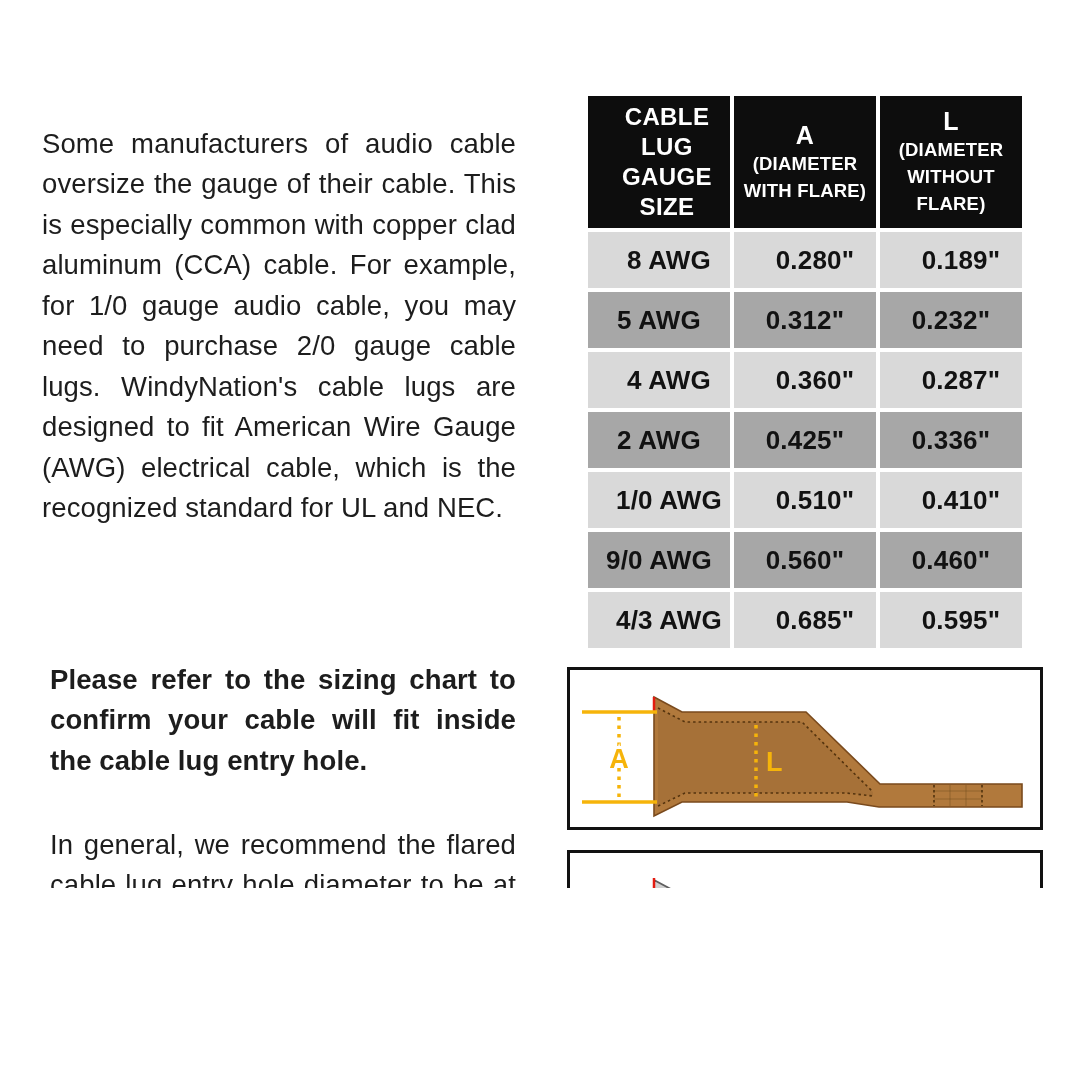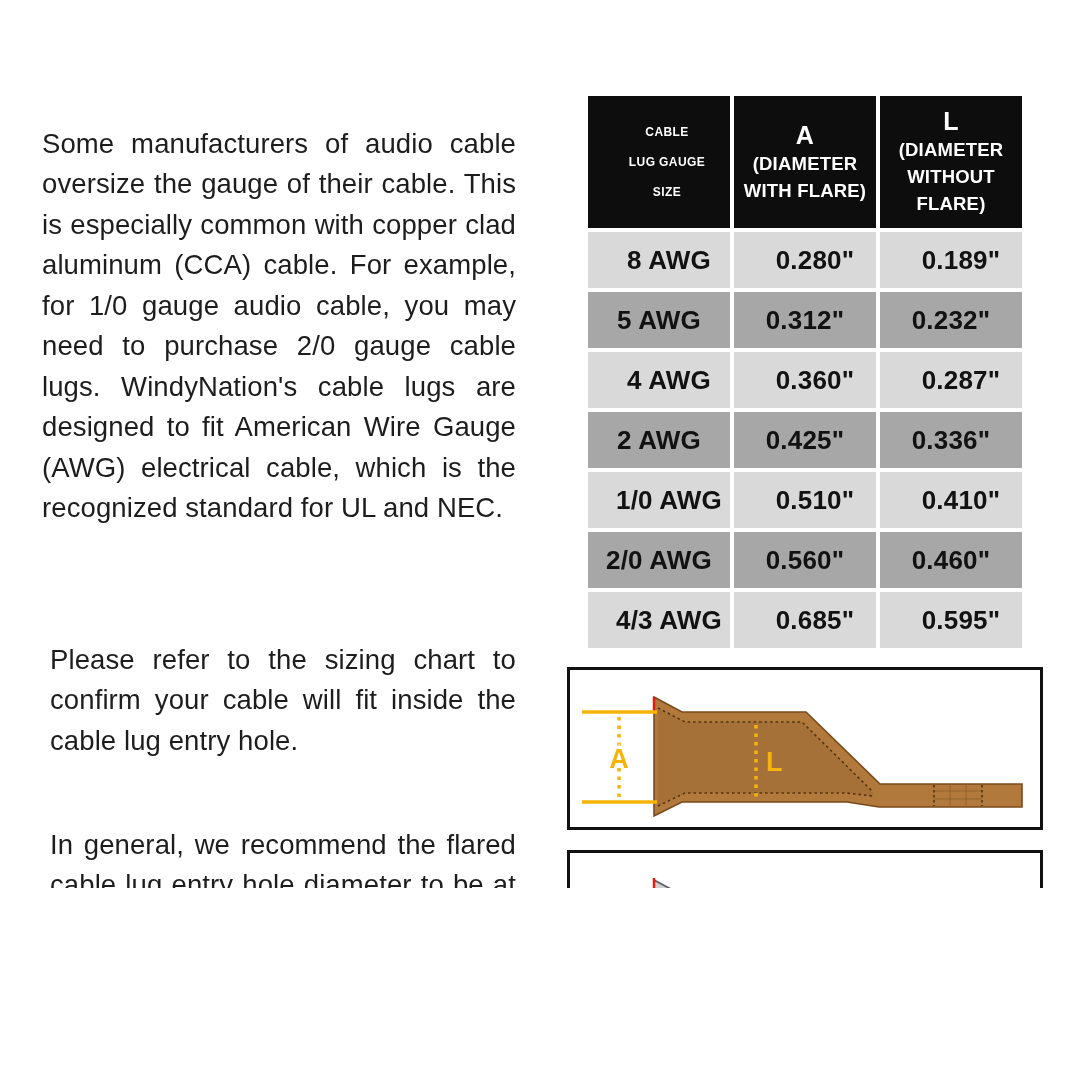--- a/index.html
+++ b/index.html
@@ -3,29 +3,29 @@
 <meta charset="utf-8">
 <style>
   html,body{margin:0;padding:0;background:#fff;}
   .canvas{position:relative;width:1080px;height:888px;background:#ffffff;
           font-family:"Liberation Sans",sans-serif;overflow:hidden;}
 
   
   .para{position:absolute;color:#1d1d1d;font-size:27.5px;line-height:40.5px;
         text-align:justify;letter-spacing:.1px;}
   #para-1{left:42px;top:96px;width:474px;}
-  #para-2{left:50px;top:612px;width:466px;}
+  #para-2{left:50px;top:632px;width:466px;font-weight:bold;}
   #para-3{left:50px;top:797px;width:466px;}
 
   
   .sizing-table{position:absolute;left:588px;top:96px;width:434px;
                 display:grid;grid-template-columns:142px 142px 142px;gap:4px;}
   .th{background:#0d0d0d;color:#fff;height:132px;display:flex;flex-direction:column;
       align-items:center;justify-content:center;text-align:center;}
-  .th .title{font-size:12px;font-weight:bold;line-height:30px;white-space:pre-line;letter-spacing:.4px;margin-left:16px;}
+  .th .title{font-size:24px;font-weight:bold;line-height:30px;white-space:pre-line;letter-spacing:.4px;margin-left:16px;}
   .th .letter{font-size:25px;font-weight:bold;line-height:29px;letter-spacing:.4px;}
   .th .sub{font-size:18.5px;font-weight:bold;line-height:27px;white-space:pre-line;letter-spacing:.2px;}
   .td{height:56px;display:flex;align-items:center;justify-content:center;
       font-size:26px;font-weight:bold;color:#121212;letter-spacing:.2px;}
   .td.light{background:#d9d9d9;padding-left:20px;}
   .td.dark{background:#a7a7a7;}
 
   
   .diagram{position:absolute;left:567px;width:476px;background:#fff;
            border:3px solid #111;box-sizing:border-box;}
@@ -89,21 +89,21 @@
     <div class="td light">0.287"</div>
 
     <div class="td dark">2 AWG</div>
     <div class="td dark">0.425"</div>
     <div class="td dark">0.336"</div>
 
     <div class="td light">1/0 AWG</div>
     <div class="td light">0.510"</div>
     <div class="td light">0.410"</div>
 
-    <div class="td dark">2/0 AWG</div>
+    <div class="td dark">9/0 AWG</div>
     <div class="td dark">0.560"</div>
     <div class="td dark">0.460"</div>
 
     <div class="td light">4/3 AWG</div>
     <div class="td light">0.685"</div>
     <div class="td light">0.595"</div>
   </div>
 
   <div class="diagram" id="diagram-1">
     <svg width="470" height="157" viewBox="0 0 470 157">

